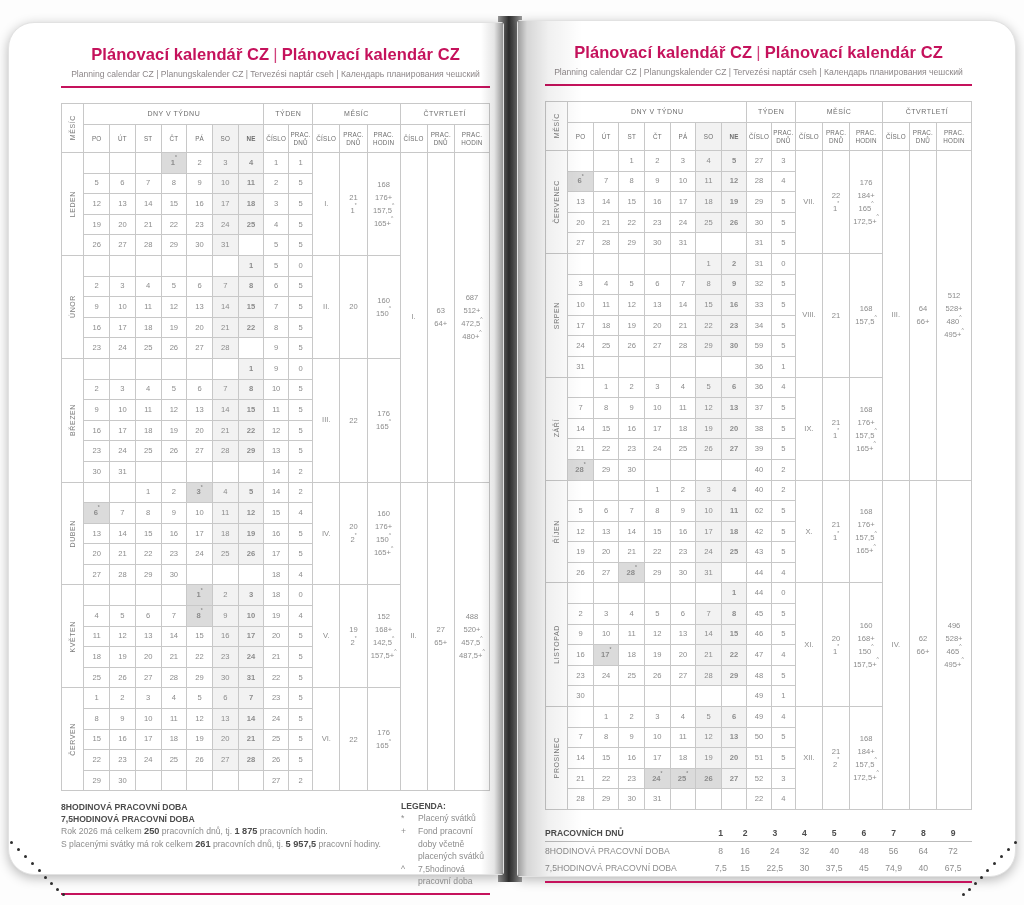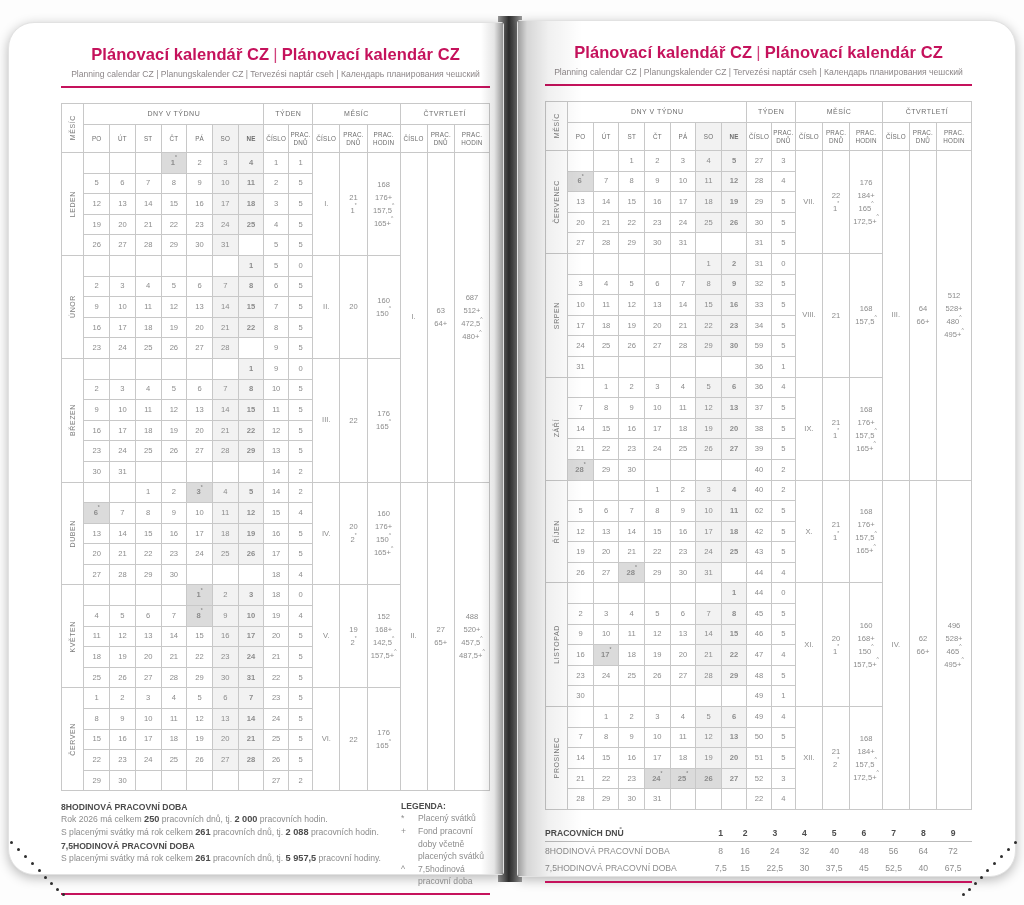--- a/index.html
+++ b/index.html
@@ -588,26 +588,23 @@
               <td class=""></td>
               <td>27</td>
               <td>2</td>
             </tr>
           </tbody>
         </table>
       </div>
     <div class="footer-l">
       <div class="f-text">
         <div class="f-h">8HODINOVÁ PRACOVNÍ DOBA</div>
-        <div>
-            <div class="f-line">Rok 2026 má celkem <b>250</b> pracovních dnů, tj. <b>2 000</b> pracovních hodin.</div>
-            <div class="f-line">S placenými svátky má rok celkem <b>261</b> pracovních dnů, tj. <b>2 088</b> pracovních hodin.</div>
-          </div>
         <div class="f-h">7,5HODINOVÁ PRACOVNÍ DOBA</div>
         <div>
+            <div class="f-line">Rok 2026 má celkem <b>250</b> pracovních dnů, tj. <b>1 875</b> pracovních hodin.</div>
             <div class="f-line">S placenými svátky má rok celkem <b>261</b> pracovních dnů, tj. <b>5 957,5</b> pracovní hodiny.</div>
           </div>
       </div>
       <div class="f-legend">
         <div class="legend-title">LEGENDA:</div>
         <div>
             <div class="legend-item">
               <span class="legend-sym">*</span>
               <span>Placený svátků</span>
             </div>
@@ -1196,21 +1193,21 @@
               <td>72</td>
             </tr>
             <tr>
               <td class="lbl">7,5HODINOVÁ PRACOVNÍ DOBA</td>
               <td>7,5</td>
               <td>15</td>
               <td>22,5</td>
               <td>30</td>
               <td>37,5</td>
               <td>45</td>
-              <td>52,5</td>
+              <td>74,9</td>
               <td>40</td>
               <td>67,5</td>
             </tr>
           </tbody>
         </table>
       </div>
     <div class="f-rule"></div>
   </div>
 </div>
 

